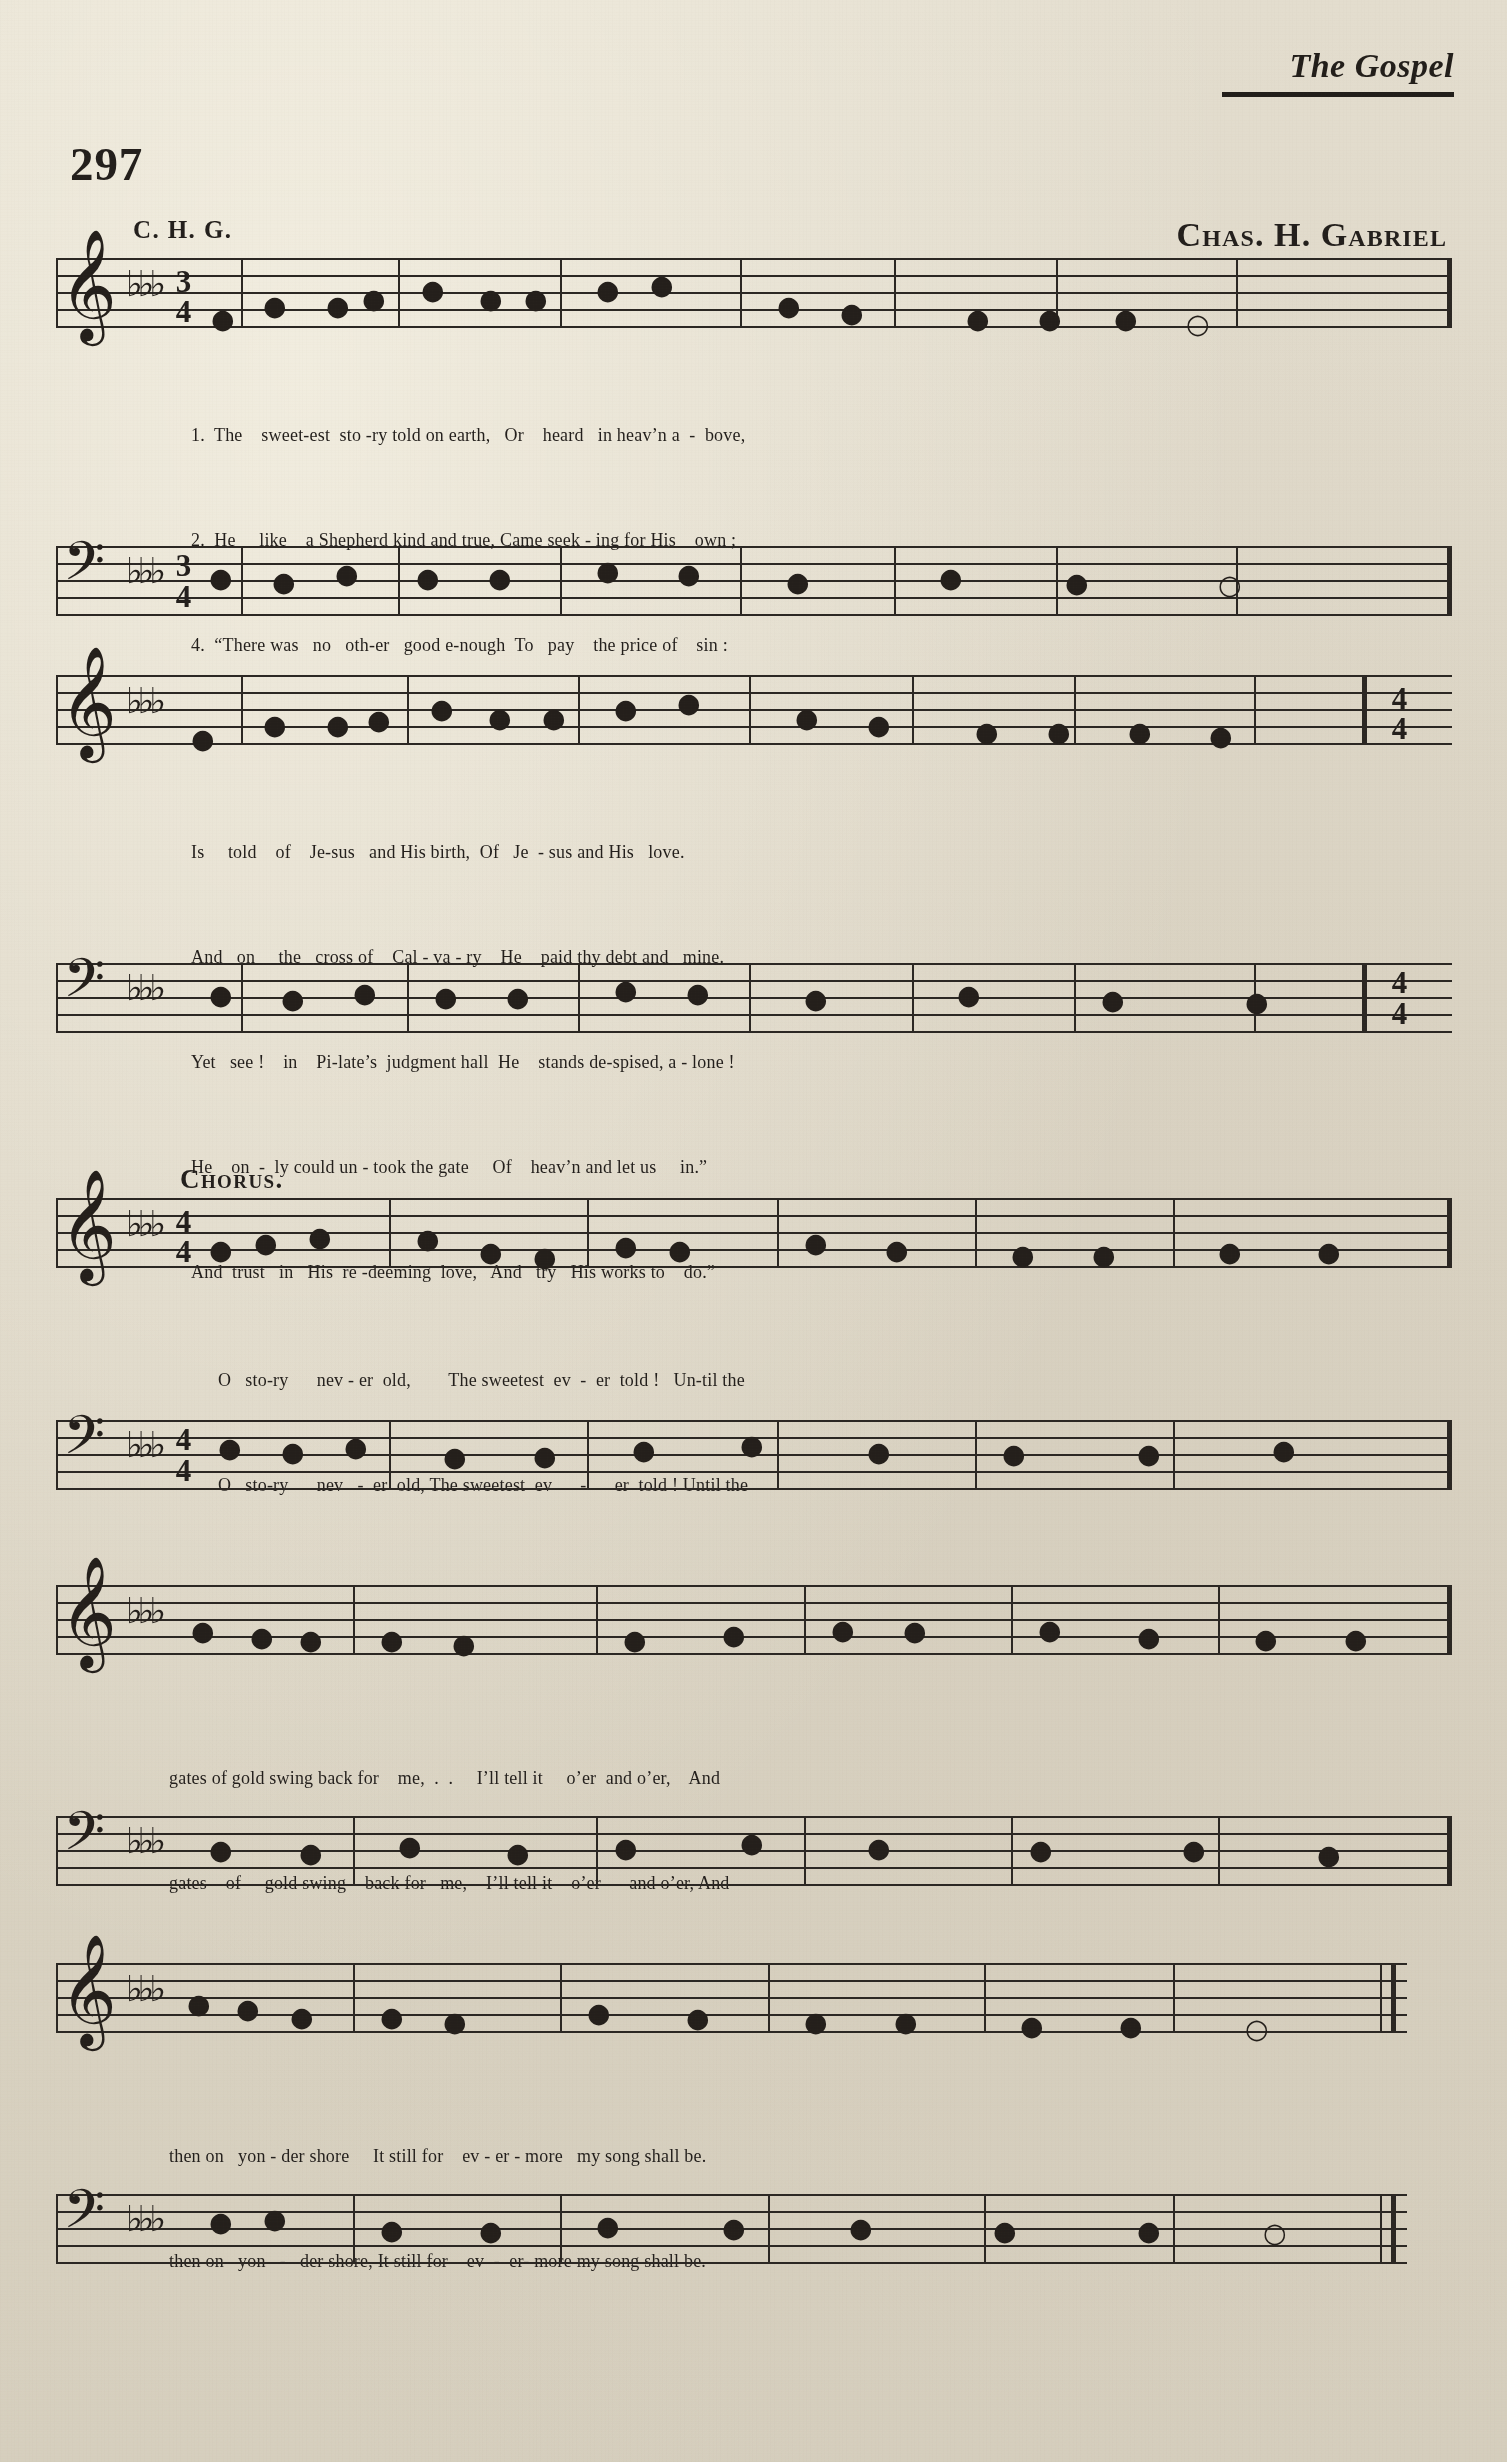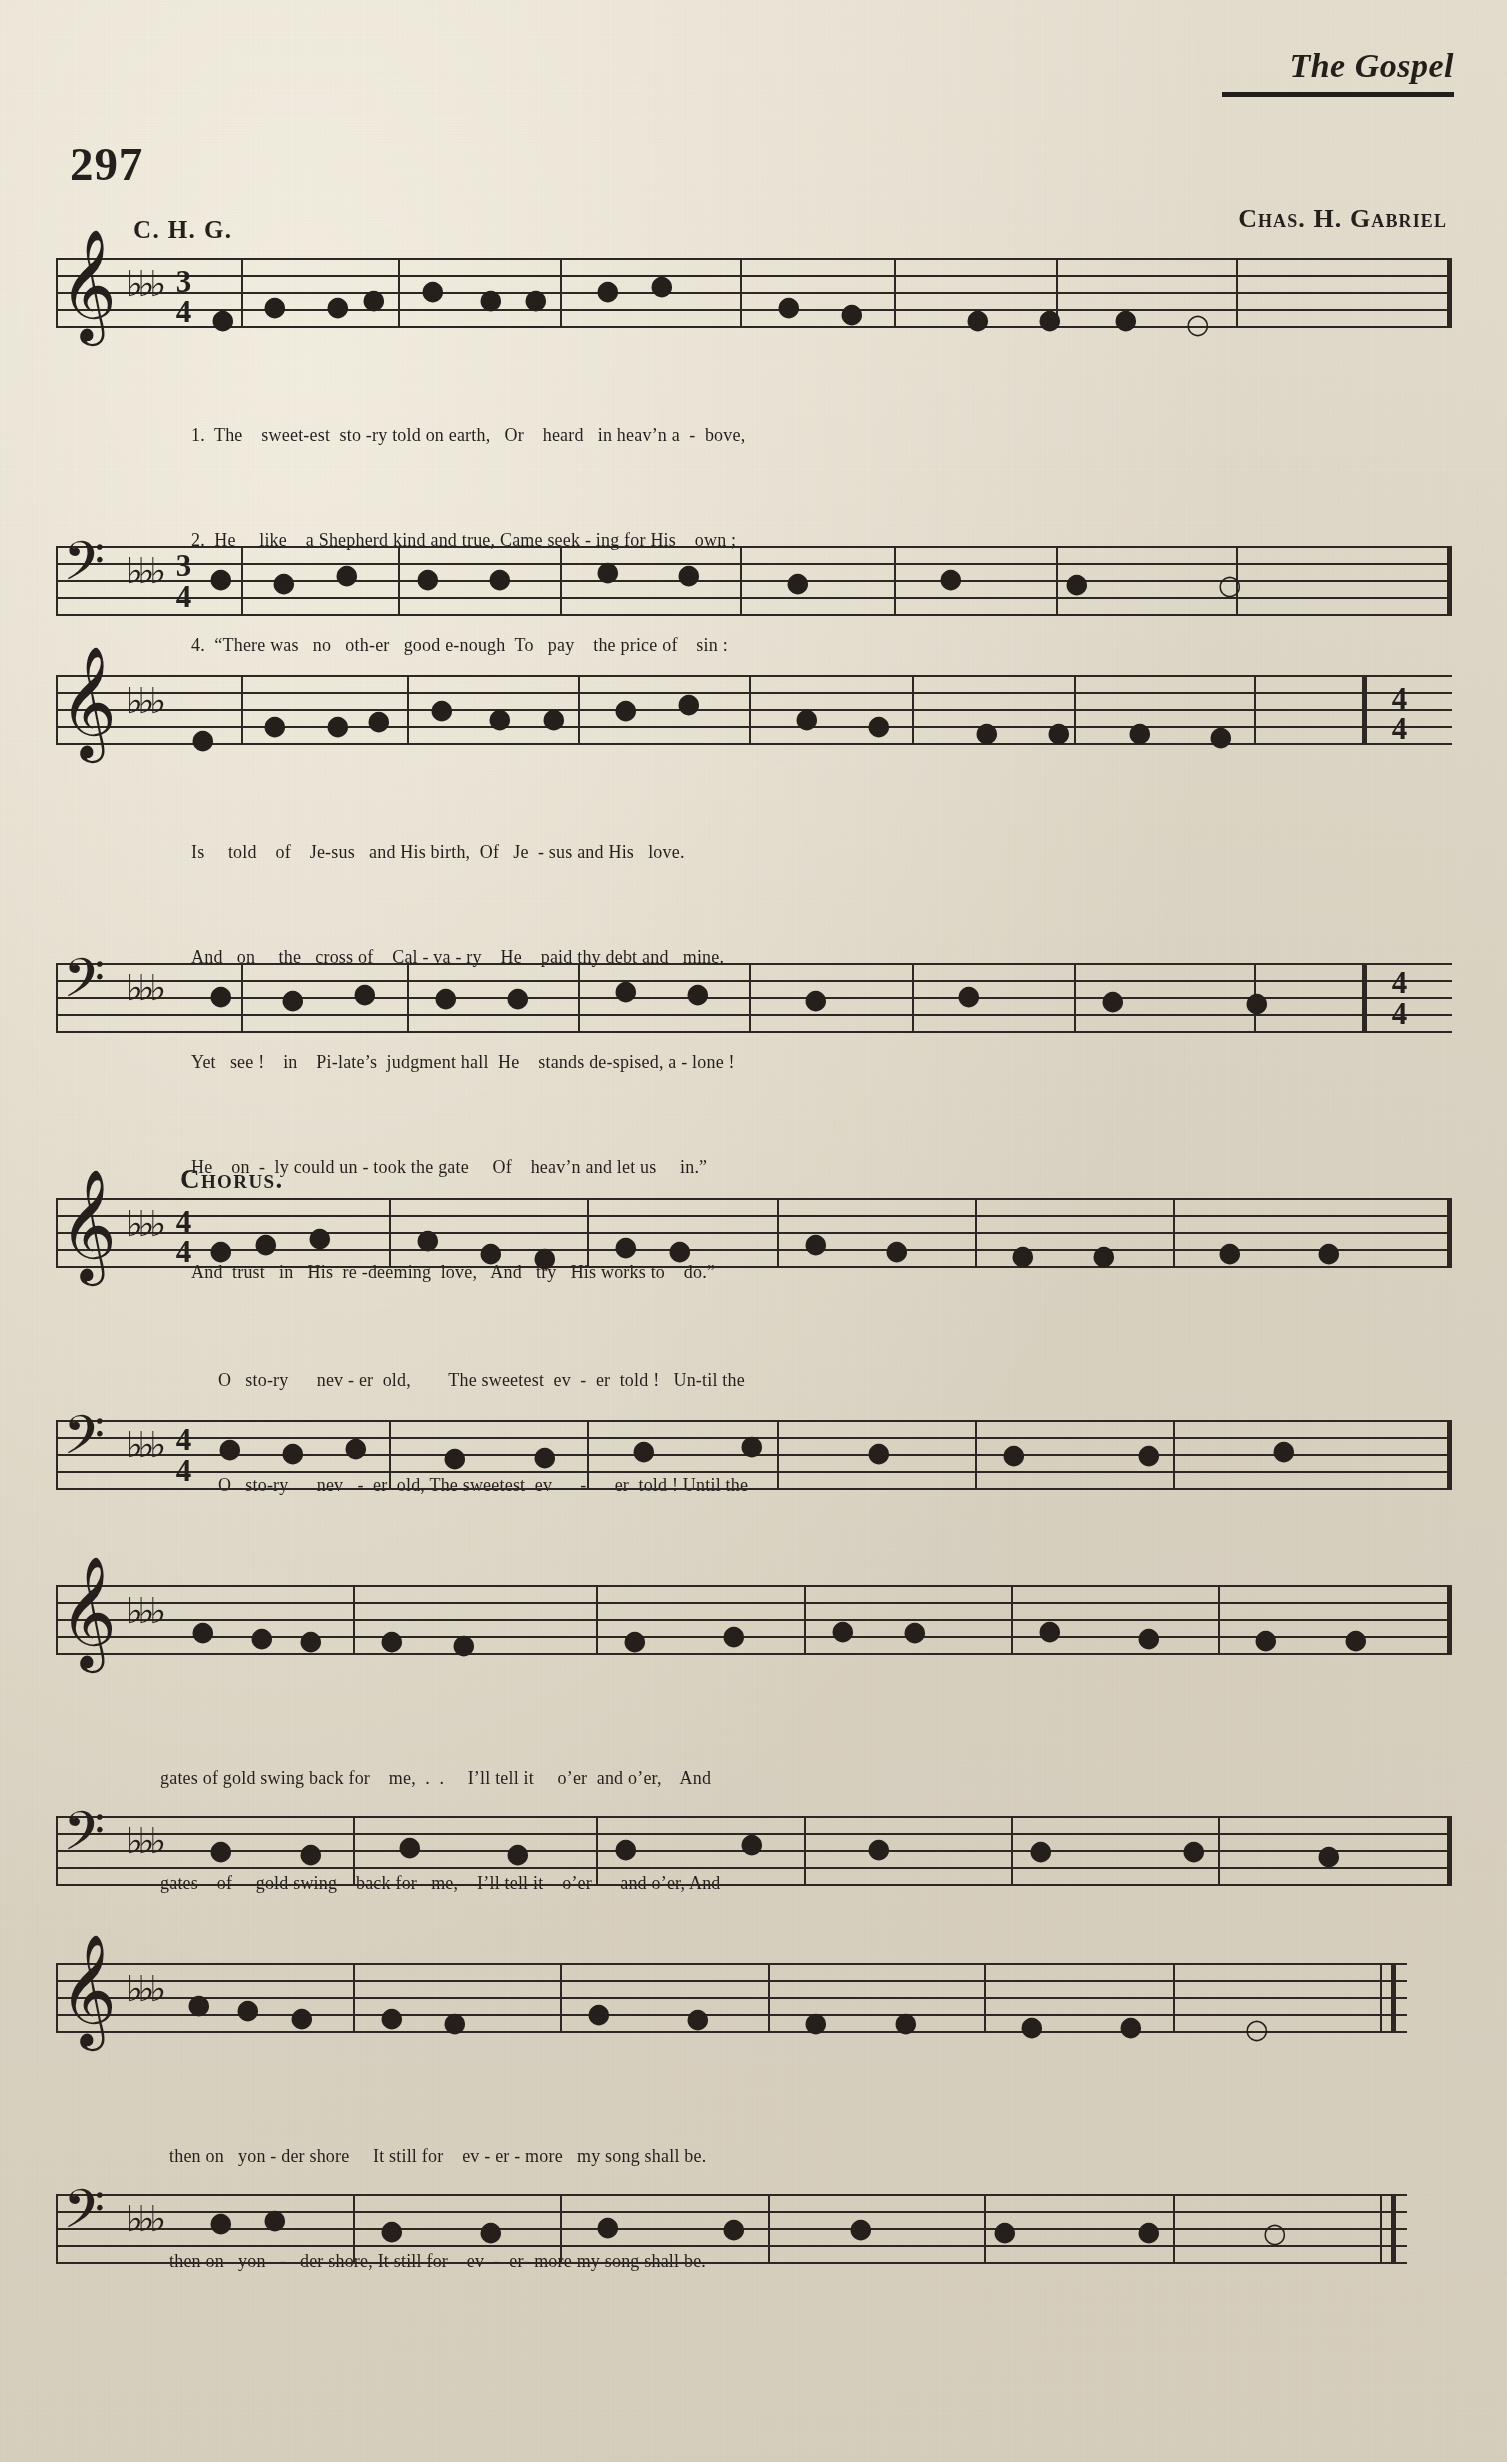--- a/index.html
+++ b/index.html
@@ -80,22 +80,22 @@
     left: 133px;
     top: 216px;
     font-size: 25px;
     font-variant: small-caps;
     letter-spacing: 1.4px;
     font-weight: bold;
   }
   .credit-right {
     position: absolute;
     right: 61px;
-    top: 204px;
-    font-size: 26px;
+    top: 216px;
+    font-size: 34px;
     font-variant: small-caps;
     letter-spacing: 1.1px;
     font-weight: bold;
   }
 
   
   .system {
     position: absolute;
     left: 56px;
     width: 1396px;
@@ -452,21 +452,21 @@
       <div class="note" style="left:567px;top:41px;font-size:27px;">●</div>
       <div class="note" style="left:666px;top:36px;font-size:27px;">●</div>
       <div class="note" style="left:775px;top:31px;font-size:27px;">●</div>
       <div class="note" style="left:847px;top:32px;font-size:27px;">●</div>
       <div class="note" style="left:982px;top:31px;font-size:27px;">●</div>
       <div class="note" style="left:1081px;top:38px;font-size:27px;">●</div>
       <div class="note" style="left:1198px;top:40px;font-size:27px;">●</div>
       <div class="note" style="left:1288px;top:40px;font-size:27px;">●</div>
     </div>
 
-    <div class="lyrics" style="left:104px;top:106px;">
+    <div class="lyrics" style="left:113px;top:106px;">
       <span class="ln">gates of gold swing back for    me,  .  .     I’ll tell it     o’er  and o’er,    And</span>
       <span class="ln">gates    of     gold swing    back for   me,    I’ll tell it    o’er      and o’er, And</span>
     </div>
 
     <div class="staff" style="position:absolute;left:0;top:231px;width:1396px;height:70px;">
       <div class="lines">
         <i style="top:0px"></i>
           <i style="top:17px"></i>
           <i style="top:34px"></i>
           <i style="top:51px"></i>

